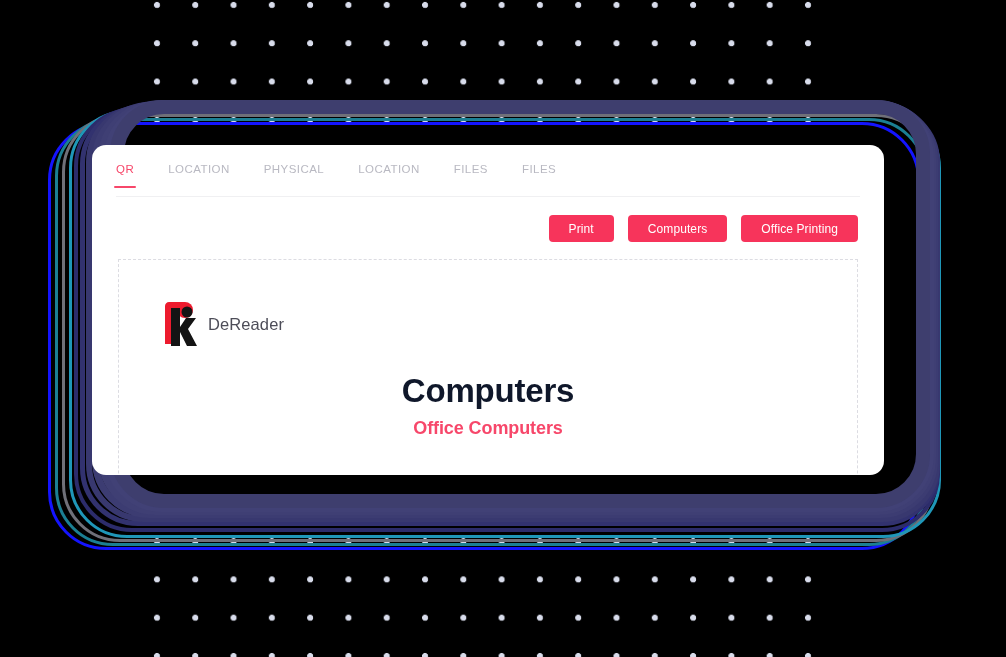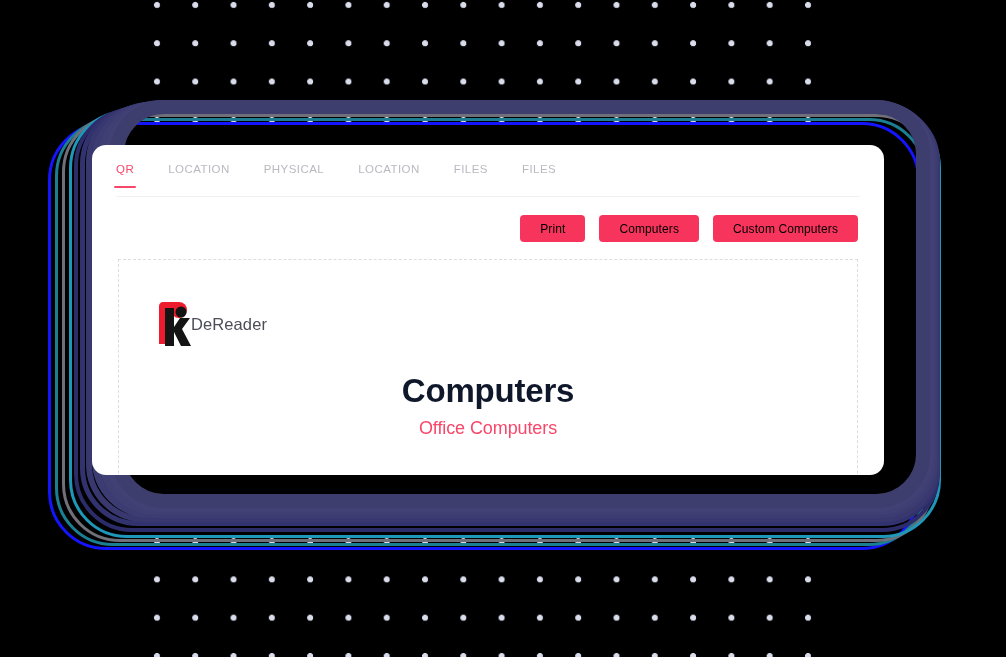--- a/index.html
+++ b/index.html
@@ -94,21 +94,21 @@
 
   
   #actionbar {
     display: flex;
     justify-content: flex-end;
     gap: 14px;
     margin: 18px 26px 0 26px;
   }
   .act-btn {
     background: #f7345b;
-    color: #000000;
+    color: #ffffff;
     border: none;
     border-radius: 4px;
     font-size: 12px;
     font-family: "Liberation Sans", sans-serif;
     height: 27px;
     padding: 0 20px;
     cursor: pointer;
     white-space: nowrap;
     letter-spacing: 0.1px;
   }
@@ -119,22 +119,23 @@
     border: 1px dashed #dcdce2;
     height: 300px;
     position: relative;
     background: #ffffff;
   }
 
   
   #brand {
     display: flex;
     align-items: center;
-    position: absolute;
-    left: 38px;
+    gap: 11px;
+    position: absolute;
+    left: 44px;
     top: 42px;
   }
   #logo-mark { width: 34px; height: 44px; display: block; }
   #brand-name {
     font-size: 16.5px;
     color: #4d4d58;
     font-family: "Liberation Sans", sans-serif;
     letter-spacing: 0.1px;
   }
 
@@ -150,20 +151,21 @@
     font-weight: bold;
     color: #0f172a;
     letter-spacing: -0.2px;
     line-height: 1.1;
   }
   #doc-subtitle {
     margin-top: 9px;
     font-size: 18px;
     color: #f7476a;
     letter-spacing: -0.1px;
+    font-weight: bold;
   }
 </style>
 </head>
 <body>
 
 <div id="stage">
 
   <div id="dot-field"></div>
 
   <div id="glow-stack">
@@ -187,21 +189,21 @@
       <button class="tab">LOCATION</button>
       <button class="tab">PHYSICAL</button>
       <button class="tab">LOCATION</button>
       <button class="tab">FILES</button>
       <button class="tab">FILES</button>
     </div>
 
     <div id="actionbar">
       <button class="act-btn">Print</button>
       <button class="act-btn">Computers</button>
-      <button class="act-btn">Custom Computers</button>
+      <button class="act-btn">Office Printing</button>
     </div>
 
     <div id="preview">
 
       <div id="brand">
         <svg id="logo-mark" viewBox="0 0 34 44">
           <path d="M2 4 C2 1.8 3.8 0 6 0 L22 0 C22 0 22 12 22 12 L10 12 L10 42 L2 42 Z" fill="#ed1b2e"></path>
           <circle cx="22" cy="8" r="8" fill="#ed1b2e"></circle>
           <path d="M8 6 L8 44 L17 44 L17 30 L24 44 L34 44 L25 27 L33 16 L23 16 L17 25 L17 6 Z" fill="#141414"></path>
           <circle cx="24" cy="10" r="5.5" fill="#141414"></circle>

